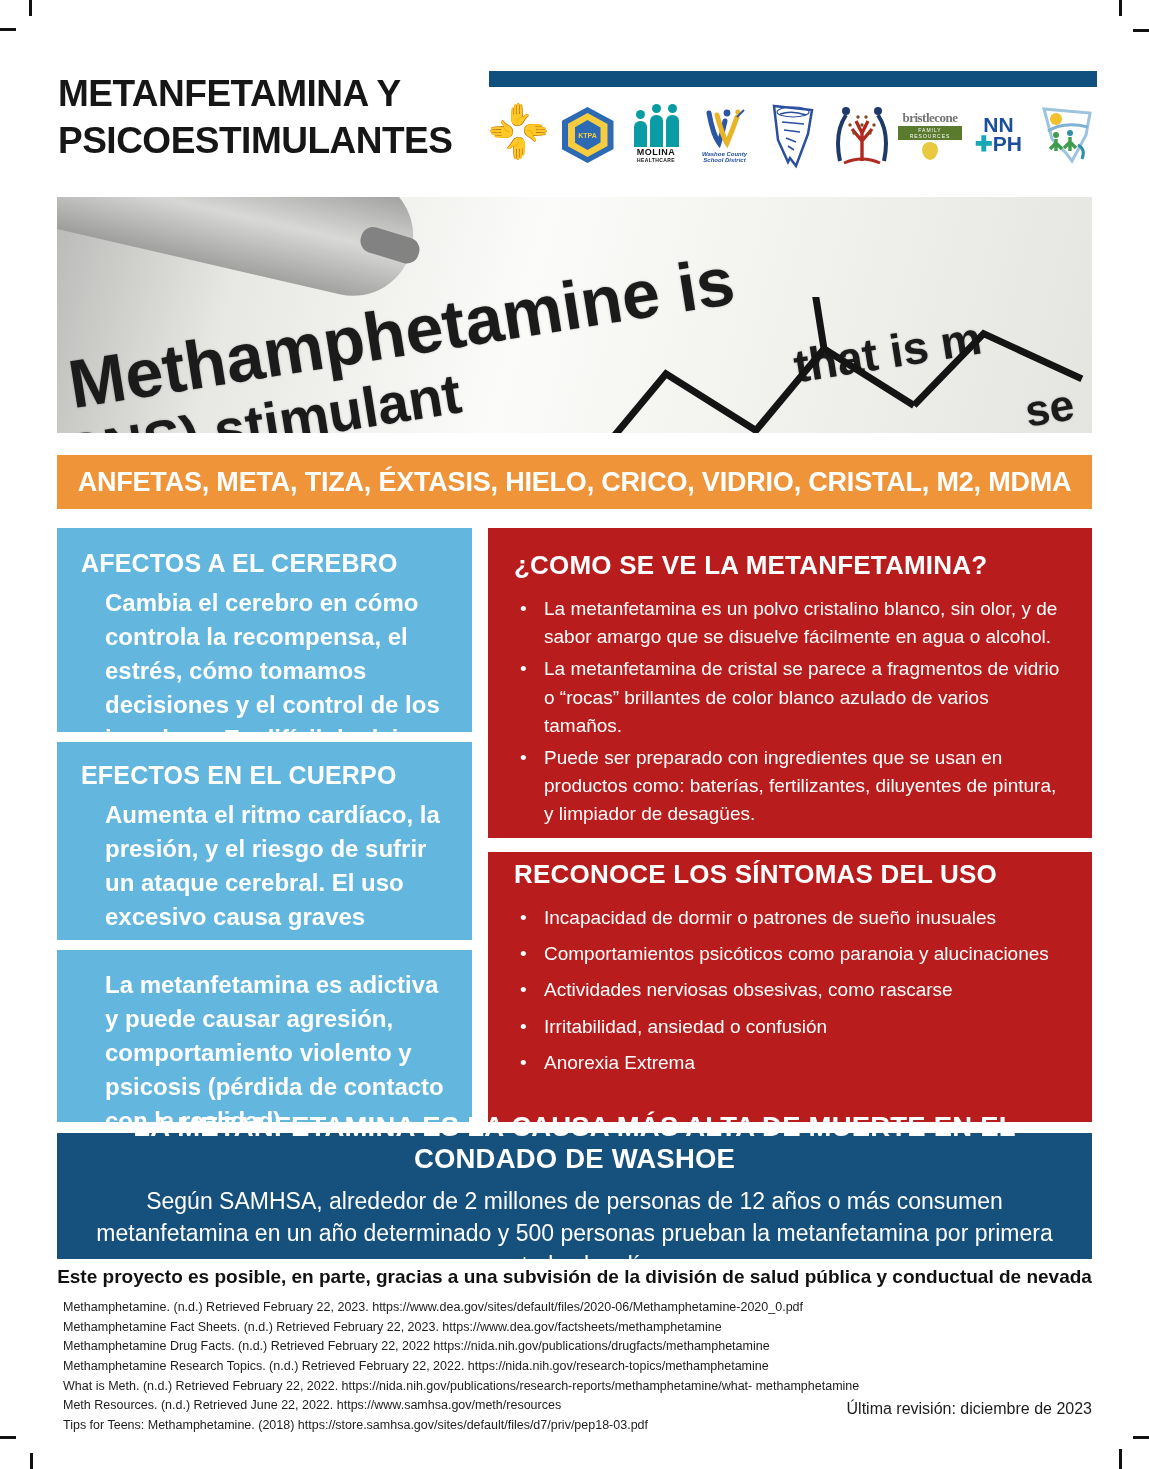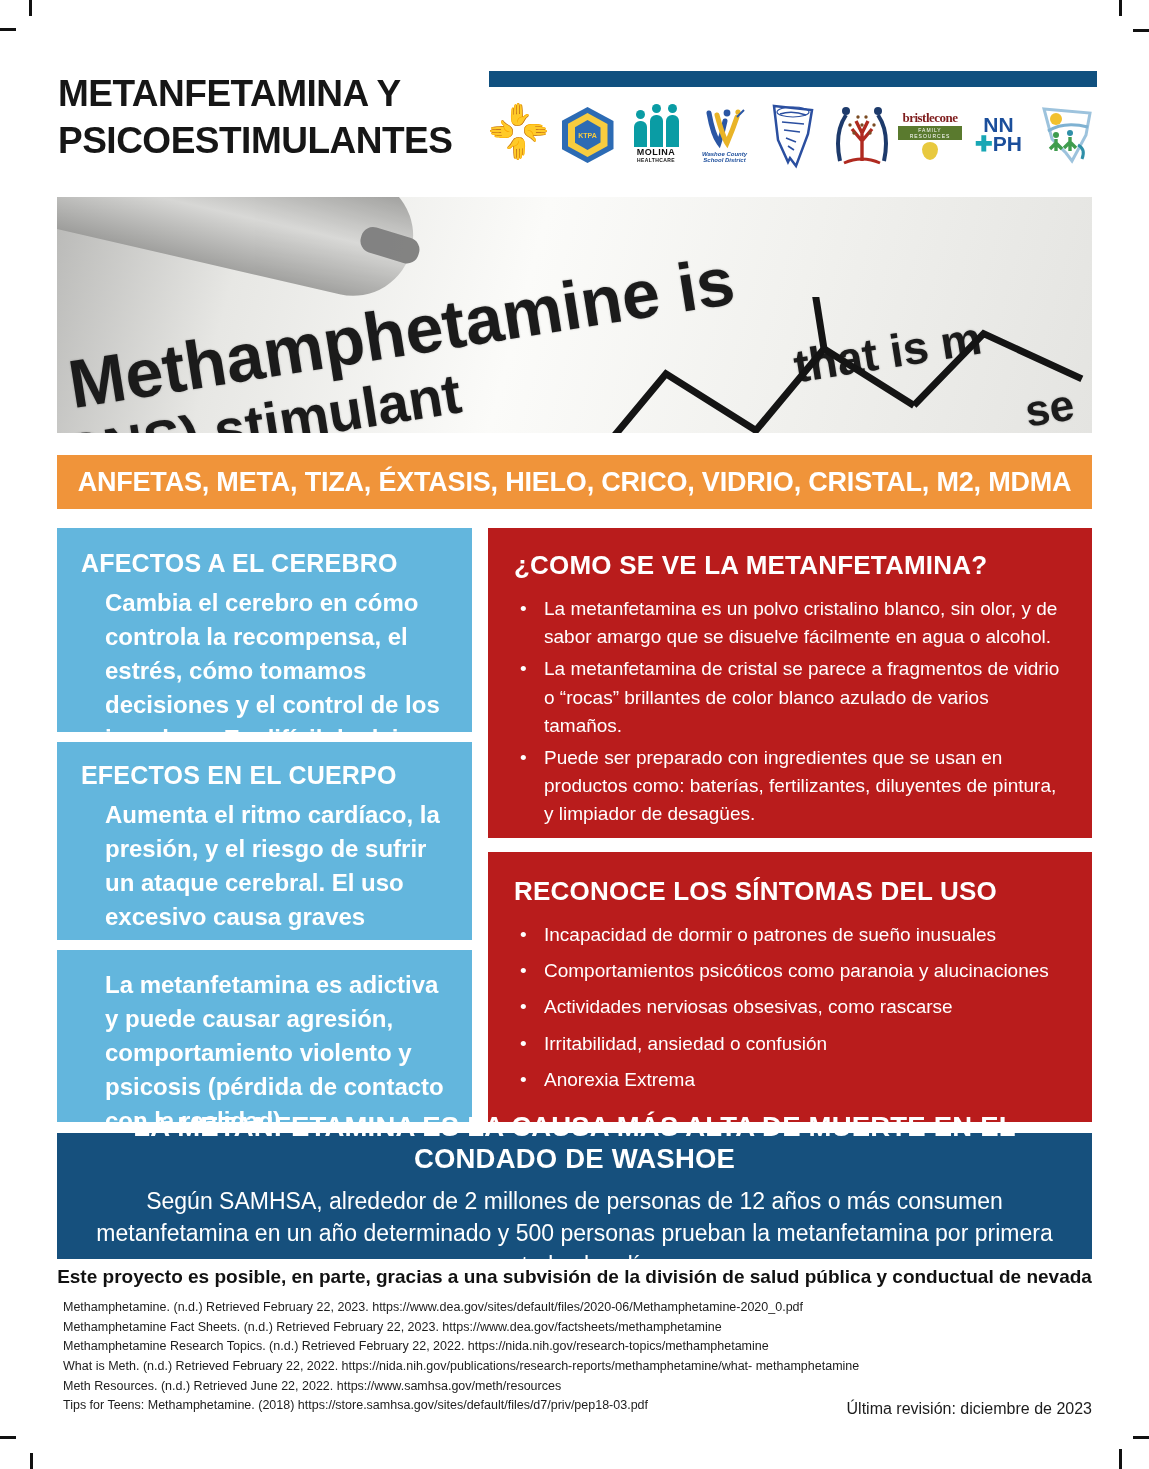--- a/index.html
+++ b/index.html
@@ -31,21 +31,21 @@
   .hex-outer { width:52px; height:56px; background:#2c6bb4; clip-path:polygon(50% 0,100% 25%,100% 75%,50% 100%,0 75%,0 25%); display:flex; align-items:center; justify-content:center; }
   .hex-mid { width:40px; height:44px; background:#f7cc3f; clip-path:polygon(50% 0,100% 25%,100% 75%,50% 100%,0 75%,0 25%); display:flex; align-items:center; justify-content:center; }
   .hex-in { width:26px; height:30px; background:#2c6bb4; clip-path:polygon(50% 0,100% 25%,100% 75%,50% 100%,0 75%,0 25%); color:#f7cc3f; font-size:7px; font-weight:bold; display:flex; align-items:center; justify-content:center; }
   .molina-people { display:flex; gap:3px; align-items:flex-end; height:40px; }
   .m-person { width:13px; height:26px; background:#0a9ca4; border-radius:6px 6px 0 0; position:relative; }
   .m-person::before { content:""; position:absolute; top:-11px; left:2px; width:9px; height:9px; border-radius:50%; background:#0a9ca4; }
   .m-person.tall { height:32px; }
   .logo-text-bold { font-size:9px; font-weight:bold; color:#111; letter-spacing:0.5px; }
   .logo-text-tiny { font-size:5px; font-weight:bold; color:#111; letter-spacing:0.4px; }
   .wcsd-text { font-size:6px; font-weight:bold; color:#1e4f9c; font-style:italic; }
-  .bristle-name { font-size:13px; font-weight:bold; color:#7f1d1d; letter-spacing:-0.5px; font-family:"Liberation Serif", serif; }
+  .bristle-name { font-size:13px; font-weight:bold; color:#737373; letter-spacing:-0.5px; font-family:"Liberation Serif", serif; }
   .bristle-bar { background:#5a7a2e; color:#fff; font-size:5px; padding:1px 4px; letter-spacing:1px; }
   .pinecone { width:16px; height:18px; background:#e8c93f; border-radius:50% 50% 50% 50%/40% 40% 60% 60%; margin-top:2px; }
   .nnph { font-weight:800; color:#1b4e9b; font-size:21px; line-height:0.9; letter-spacing:0; }
   .nnph .cross { color:#18a7b5; }
 
   
   .photo {
     left:57px; top:197px; width:1035px; height:236px; overflow:hidden;
     background:linear-gradient(105deg,#b9b9b7 0%,#e7e7e4 18%,#fbfbf9 45%,#f1f1ee 70%,#e4e4e1 100%);
   }
@@ -239,40 +239,41 @@
 
 <div class="abs box box-med" style="left:488px; top:528px; width:604px; height:310px; padding:22px 26px;">
   <h2 style="font-size:26px; margin-bottom:14px;">¿COMO SE VE LA METANFETAMINA?</h2>
   <ul>
     <li>La metanfetamina es un polvo cristalino blanco, sin olor, y de sabor amargo que se disuelve fácilmente en agua o alcohol.</li>
     <li>La metanfetamina de cristal se parece a fragmentos de vidrio o “rocas” brillantes de color blanco azulado de varios tamaños.</li>
     <li>Puede ser preparado con ingredientes que se usan en productos como: baterías, fertilizantes, diluyentes de pintura, y limpiador de desagües.</li>
   </ul>
 </div>
 
-<div class="abs box box-med" style="left:488px; top:852px; width:604px; height:270px; padding:24px 26px;">
+<div class="abs box box-med" style="left:488px; top:852px; width:604px; height:270px; padding:7px 26px;">
   <h2 style="font-size:26px; margin-bottom:14px;">RECONOCE LOS SÍNTOMAS DEL USO</h2>
   <ul>
     <li style="margin-bottom:8px;">Incapacidad de dormir o patrones de sueño inusuales</li>
     <li style="margin-bottom:8px;">Comportamientos psicóticos como paranoia y alucinaciones</li>
     <li style="margin-bottom:8px;">Actividades nerviosas obsesivas, como rascarse</li>
     <li style="margin-bottom:8px;">Irritabilidad, ansiedad o confusión</li>
     <li style="margin-bottom:8px;">Anorexia Extrema</li>
   </ul>
 </div>
 
 <div class="abs stat">
   <h2>LA METANFETAMINA ES LA CAUSA MÁS ALTA DE MUERTE EN EL CONDADO DE WASHOE</h2>
   <p>Según SAMHSA, alrededor de 2 millones de personas de 12 años o más consumen metanfetamina en un año determinado y 500 personas prueban la metanfetamina por primera vez todos los días.</p>
 </div>
 
 <div class="abs funding">Este proyecto es posible, en parte, gracias a una subvisión de la división de salud pública y conductual de nevada</div>
 
 <div class="abs refs">
   <div>Methamphetamine. (n.d.) Retrieved February 22, 2023. https://www.dea.gov/sites/default/files/2020-06/Methamphetamine-2020_0.pdf</div>
   <div>Methamphetamine Fact Sheets. (n.d.) Retrieved February 22, 2023. https://www.dea.gov/factsheets/methamphetamine</div>
+  <div>Methamphetamine Drug Facts. (n.d.) Retrieved February 22, 2022 https://nida.nih.gov/publications/drugfacts/methamphetamine</div>
   <div>Methamphetamine Research Topics. (n.d.) Retrieved February 22, 2022. https://nida.nih.gov/research-topics/methamphetamine</div>
   <div>What is Meth. (n.d.) Retrieved February 22, 2022. https://nida.nih.gov/publications/research-reports/methamphetamine/what- methamphetamine</div>
   <div>Meth Resources. (n.d.) Retrieved June 22, 2022. https://www.samhsa.gov/meth/resources</div>
   <div>Tips for Teens: Methamphetamine. (2018) https://store.samhsa.gov/sites/default/files/d7/priv/pep18-03.pdf</div>
 </div>
 
 <div class="abs revision">Última revisión: diciembre de 2023</div>
 
 </body></html>

